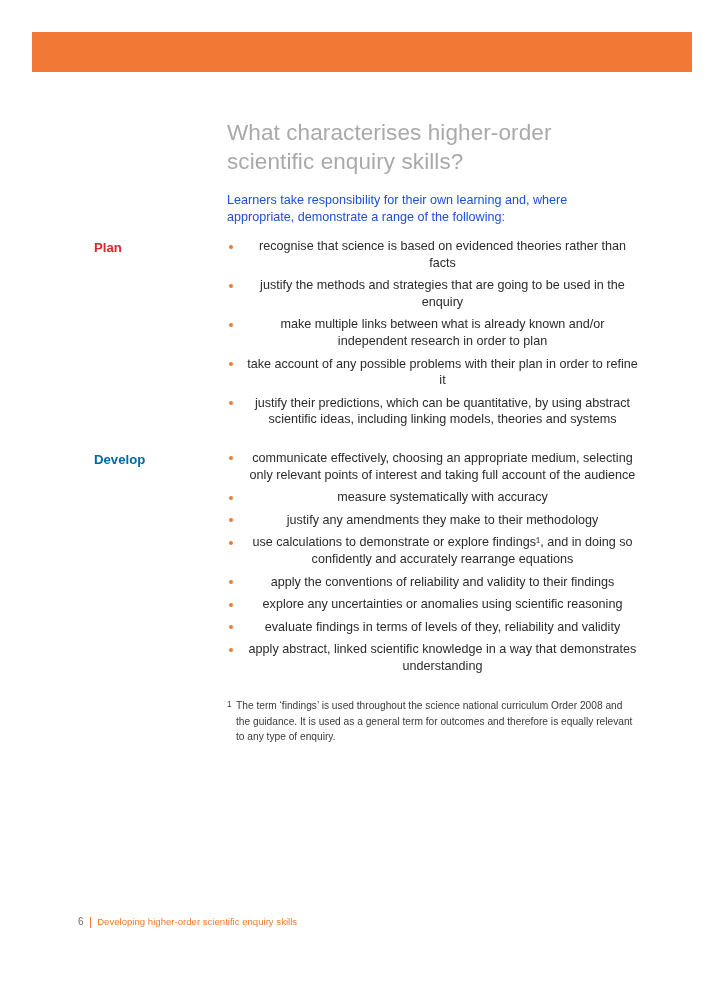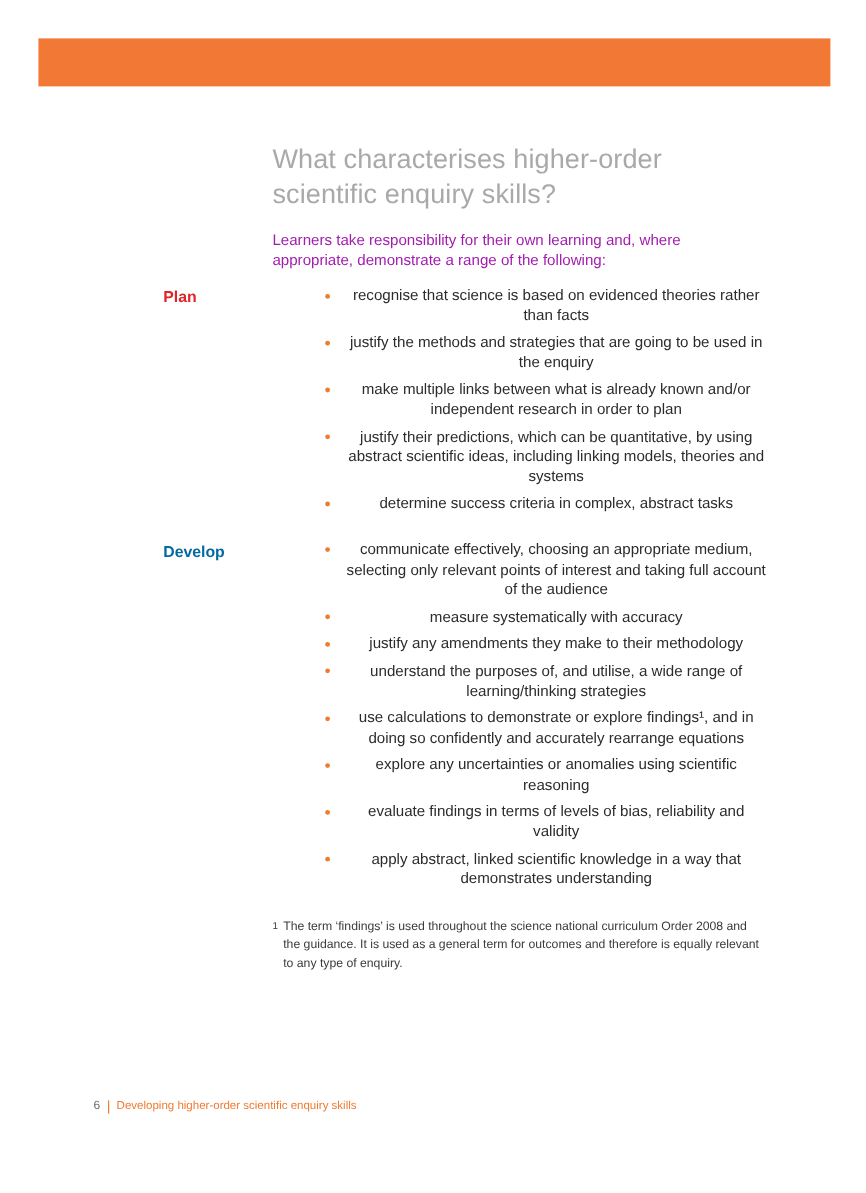--- a/index.html
+++ b/index.html
@@ -46,29 +46,28 @@
     font-weight: 300;
     color: #a9a9a9;
     letter-spacing: 0.1px;
   }
 
   .intro {
     margin: 16px 0 0 227px;
     width: 400px;
     font-size: 12.6px;
     line-height: 16.5px;
-    color: #a21caf;
+    color: #1d4ed8;
   }
 
   .section {
     display: flex;
     margin-top: 13px;
     width: 722px;
     box-sizing: border-box;
-    padding-left: 42px;
   }
   .section-label-col {
     width: 227px;
     flex: 0 0 227px;
     box-sizing: border-box;
     padding-left: 94px;
     padding-top: 2px;
   }
   .section-label {
     font-size: 13.2px;
@@ -167,39 +166,39 @@
 
     <div class="section">
       <div class="section-label-col">
         <div class="section-label label-plan">Plan</div>
       </div>
       <div class="bullet-col">
         <ul class="bullets">
           <li>recognise that science is based on evidenced theories rather than facts</li>
           <li>justify the methods and strategies that are going to be used in the enquiry</li>
           <li>make multiple links between what is already known and/or independent research in order to plan</li>
+          <li>take account of any possible problems with their plan in order to refine it</li>
           <li>justify their predictions, which can be quantitative, by using abstract scientific ideas, including linking models, theories and systems</li>
-          <li>determine success criteria in complex, abstract tasks</li>
         </ul>
       </div>
     </div>
 
     <div class="section" style="margin-top:22px;">
       <div class="section-label-col">
         <div class="section-label label-develop">Develop</div>
       </div>
       <div class="bullet-col">
         <ul class="bullets">
           <li>communicate effectively, choosing an appropriate medium, selecting only relevant points of interest and taking full account of the audience</li>
           <li>measure systematically with accuracy</li>
           <li>justify any amendments they make to their methodology</li>
-          <li>understand the purposes of, and utilise, a wide range of learning/thinking strategies</li>
           <li>use calculations to demonstrate or explore findings¹, and in doing so confidently and accurately rearrange equations</li>
+          <li>apply the conventions of reliability and validity to their findings</li>
           <li>explore any uncertainties or anomalies using scientific reasoning</li>
-          <li>evaluate findings in terms of levels of bias, reliability and validity</li>
+          <li>evaluate findings in terms of levels of they, reliability and validity</li>
           <li>apply abstract, linked scientific knowledge in a way that demonstrates understanding</li>
         </ul>
       </div>
     </div>
 
     <div class="footnote">
       <span class="fn-marker">1</span><span>The term ‘findings’ is used throughout the science national curriculum Order 2008 and the guidance. It is used as a general term for outcomes and therefore is equally relevant to any type of enquiry.</span>
     </div>
 
   </div>

